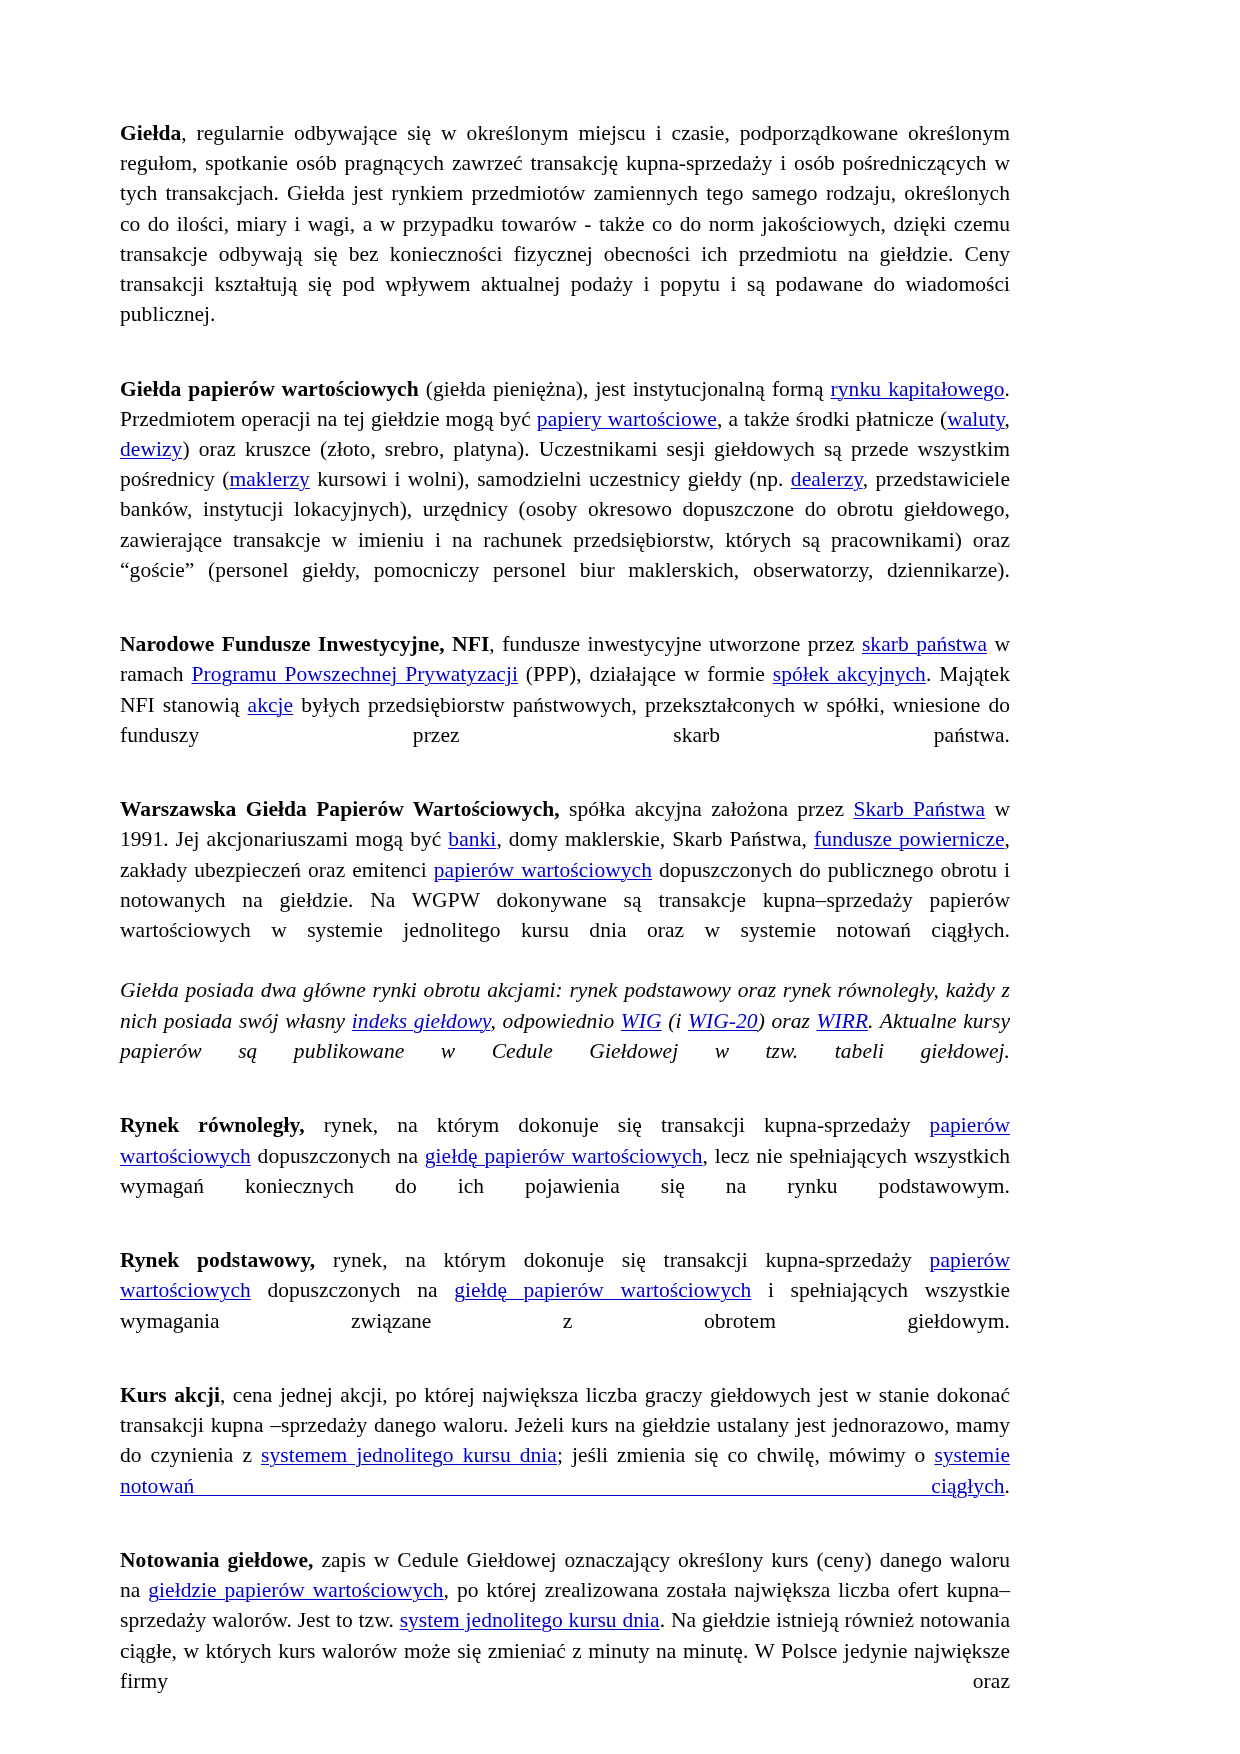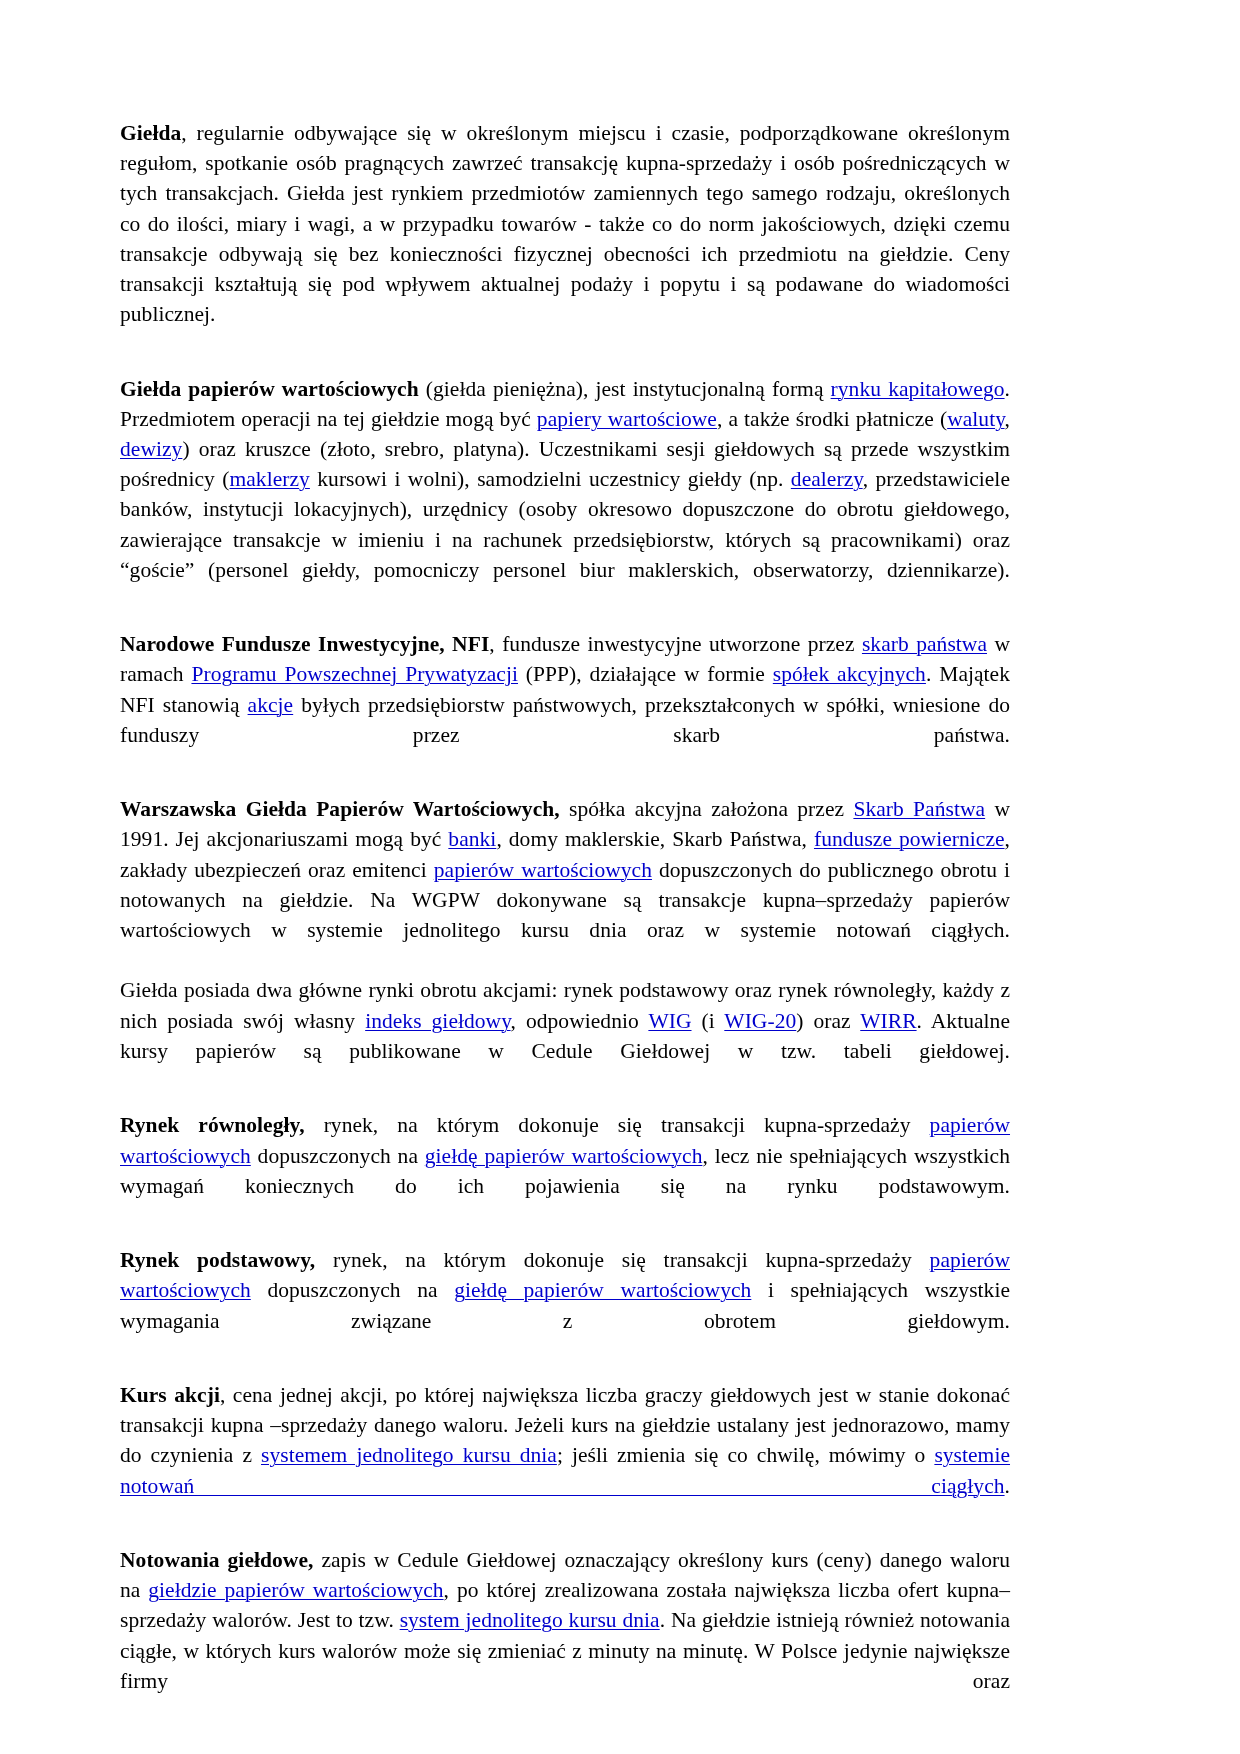--- a/index.html
+++ b/index.html
@@ -33,20 +33,21 @@
     line-height: 30.2px;
     letter-spacing: 0.05px;
     word-spacing: 0.2px;
     -webkit-font-smoothing: none;
   }
   p.gap {
     margin-top: 14px;
   }
   p.tight {
     margin-top: 0;
+    font-style: italic;
   }
   .term {
     font-weight: bold;
   }
   a.lnk, .lnk {
     color: #0000cc;
     text-decoration: underline;
     text-decoration-thickness: 1px;
     text-underline-offset: 2px;
   }

